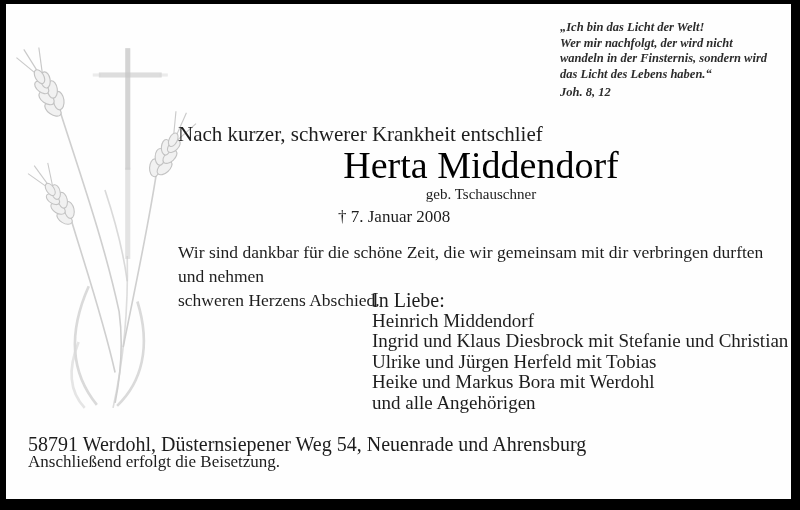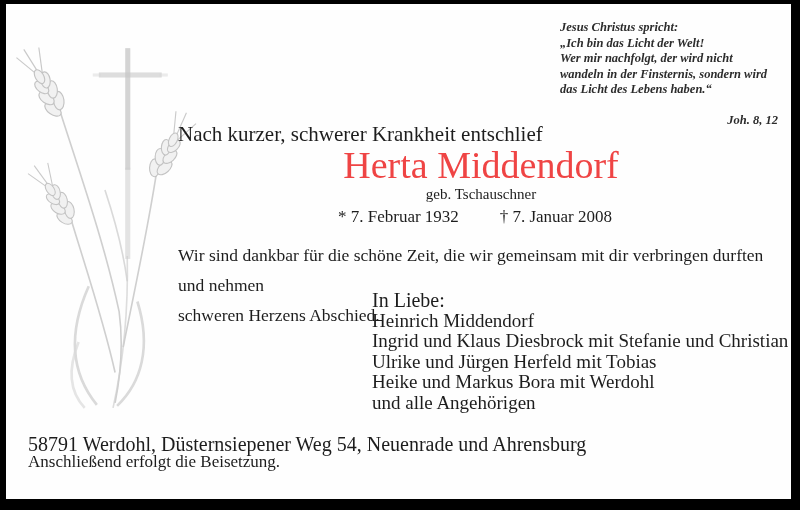--- a/index.html
+++ b/index.html
@@ -22,56 +22,56 @@
     width: 190px; height: 375px;
   }
   .scripture {
     position: absolute;
     left: 554px; top: 16px; width: 220px;
     font-size: 12.5px; line-height: 15.5px;
     font-style: italic; font-weight: bold;
     color: #2c2c2c;
   }
   .scripture .ref {
-    text-align: right;
-    margin-top: 15px;
+    text-align: left;
+    margin-top: 3px;
     padding-right: 2px;
   }
   .intro {
     position: absolute;
     left: 172px; top: 118px;
     font-size: 21px;
   }
   .center-col {
     position: absolute;
     left: 310px; top: 140px; width: 330px;
     text-align: center;
   }
   .name {
     font-size: 38px;
     line-height: 42px;
     white-space: nowrap;
-    color: #ef4444;
+    color: #000000;
   }
   .maiden {
     font-size: 15px;
     margin-top: 0;
   }
   .dates {
     display: flex;
     justify-content: space-between;
     padding: 0 34px 0 22px;
     margin-top: 4px;
     font-size: 17px;
     white-space: nowrap;
   }
   .tribute {
     position: absolute;
     left: 172px; top: 236px;
-    font-size: 17.5px; line-height: 30px;
+    font-size: 17.5px; line-height: 24px;
   }
   .family {
     position: absolute;
     left: 366px; top: 286px;
     line-height: 20.6px;
     white-space: nowrap;
   }
   .family .closing { font-size: 20px; }
   .family .mourner { font-size: 19px; }
   .address {
@@ -127,35 +127,33 @@
       <path class="sketch-leaf" d="M70,245 C50,290 52,330 78,362"></path>
       <path class="sketch-leaf" d="M118,260 C132,305 122,340 98,363"></path>
       <path class="sketch-leaf" d="M60,300 C48,330 52,350 66,365" opacity="0.7"></path>
       <use href="#ear" transform="translate(41,72) rotate(-30) scale(1.15)"></use>
       <use href="#ear" transform="translate(137,134) rotate(26) scale(1.1)"></use>
       <use href="#ear" transform="translate(52,179) rotate(-34) scale(1.05)"></use>
     </g>
   </svg>
 
   <div class="scripture">
-    <div>Jesus Christus spricht:</div>
     <div>„Ich bin das Licht der Welt!</div>
     <div>Wer mir nachfolgt, der wird nicht</div>
     <div>wandeln in der Finsternis, sondern wird</div>
     <div>das Licht des Lebens haben.“</div>
     <div class="ref">Joh. 8, 12</div>
   </div>
 
   <div class="intro">Nach kurzer, schwerer Krankheit entschlief</div>
 
   <div class="center-col">
     <div class="name">Herta Middendorf</div>
     <div class="maiden">geb. Tschauschner</div>
     <div class="dates">
-      <span>* 7. Februar 1932</span>
       <span>† 7. Januar 2008</span>
     </div>
   </div>
 
   <div class="tribute">
     <div>Wir sind dankbar für die schöne Zeit, die wir gemeinsam mit dir verbringen durften und nehmen</div>
     <div>schweren Herzens Abschied.</div>
   </div>
 
   <div class="family">

